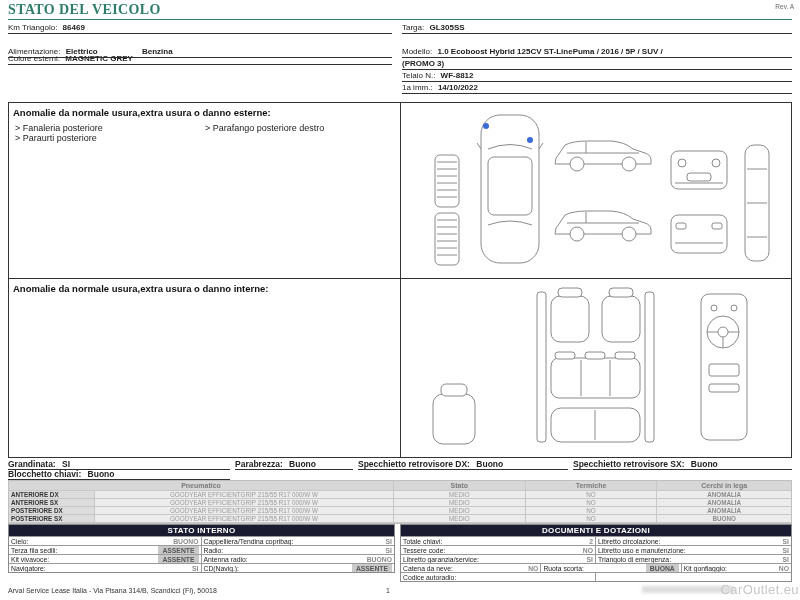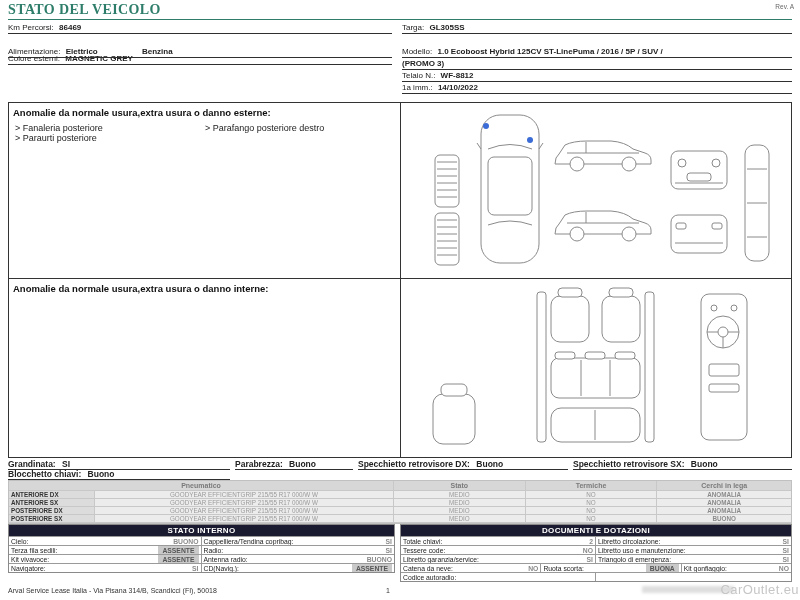--- a/index.html
+++ b/index.html
@@ -59,21 +59,21 @@
 </head>
 <body>
 
 <div class="page">
 
   <div class="abs title">STATO DEL VEICOLO</div>
   <div class="abs rev">Rev. A</div>
   <div class="abs rule"></div>
 
   <div class="abs field" style="left:8px;top:22px;width:384px;">
-    <span class="lbl">Km Percorsi:</span>
+    <span class="lbl">Km Triangolo:</span>
     <span class="val">86469</span>
   </div>
   <div class="abs field" style="left:8px;top:34px;width:384px;margin-top:19px;">
     <span class="lbl">Colore esterni:</span>
     <span class="val">MAGNETIC GREY</span>
   </div>
   <div class="abs field" style="left:8px;top:46px;width:384px;">
     <span class="lbl">Alimentazione:</span>
     <span class="val">Elettrico</span>
     <span class="val2">Benzina</span>

